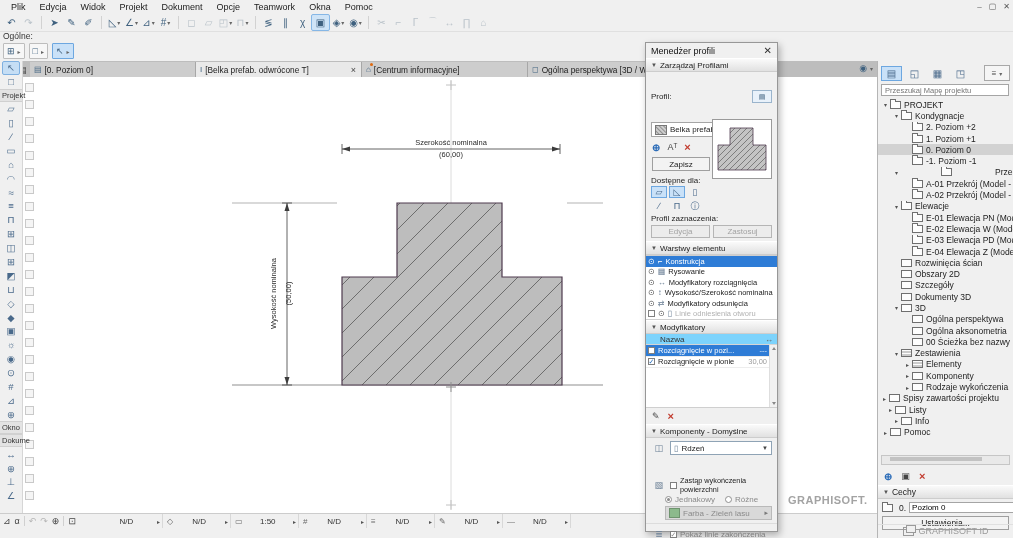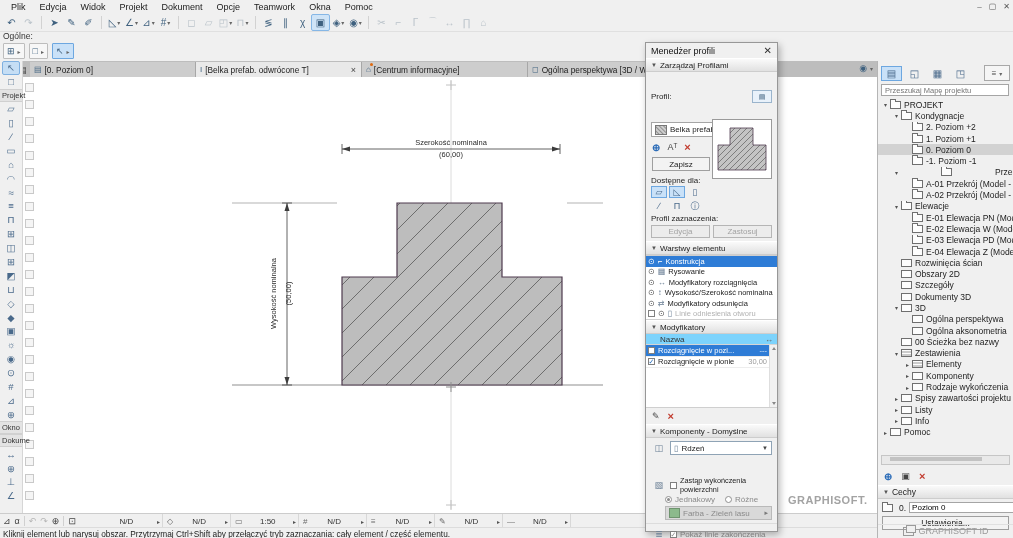--- a/index.html
+++ b/index.html
@@ -457,21 +457,20 @@
           <span class="val">N/D</span>
           <span class="arr">▸</span>
         </div>
         <div class="sb-seg last">
           <span class="ic">⊏</span>
           <span class="val">N/D</span>
           <span class="arr">▸</span>
         </div>
     </div>
   </div>
-  <div class="hint">Kliknij element lub narysuj obszar. Przytrzymaj Ctrl+Shift aby przełączyć tryb zaznaczania: cały element / część elementu.</div>
 
   <div class="pm">
     <div class="pm-title">
       <span>Menedżer profili</span>
       <span class="pm-close">✕</span>
     </div>
     <div class="pm-sec">
         <span class="tri">▼</span>
         <span>Zarządzaj Profilami</span>
       </div>
@@ -750,21 +749,21 @@
         <div class="trow" style="padding-left: 25px;">
           <span class="texp"></span>
           <span class="t-ic ic-box"></span>
           <span class="tlabel">Ogólna perspektywa</span>
         </div>
         <div class="trow" style="padding-left: 25px;">
           <span class="texp"></span>
           <span class="t-ic ic-box"></span>
           <span class="tlabel">Ogólna aksonometria</span>
         </div>
-        <div class="trow" style="padding-left: 14px;">
+        <div class="trow" style="padding-left: 25px;">
           <span class="texp"></span>
           <span class="t-ic ic-box"></span>
           <span class="tlabel">00 Ścieżka bez nazwy</span>
         </div>
         <div class="trow" style="padding-left: 14px;">
           <span class="texp">▾</span>
           <span class="t-ic ic-grid"></span>
           <span class="tlabel">Zestawienia</span>
         </div>
         <div class="trow" style="padding-left: 25px;">
@@ -775,26 +774,26 @@
         <div class="trow" style="padding-left: 25px;">
           <span class="texp">▸</span>
           <span class="t-ic ic-box"></span>
           <span class="tlabel">Komponenty</span>
         </div>
         <div class="trow" style="padding-left: 25px;">
           <span class="texp">▸</span>
           <span class="t-ic ic-box"></span>
           <span class="tlabel">Rodzaje wykończenia</span>
         </div>
-        <div class="trow" style="padding-left: 14px;">
+        <div class="trow" style="padding-left: 2px;">
           <span class="texp">▸</span>
           <span class="t-ic ic-box"></span>
           <span class="tlabel">Spisy zawartości projektu</span>
         </div>
-        <div class="trow" style="padding-left: 14px;">
+        <div class="trow" style="padding-left: 8px;">
           <span class="texp">▸</span>
           <span class="t-ic ic-box"></span>
           <span class="tlabel">Listy</span>
         </div>
         <div class="trow" style="padding-left: 14px;">
           <span class="texp">▸</span>
           <span class="t-ic ic-box"></span>
           <span class="tlabel">Info</span>
         </div>
         <div class="trow" style="padding-left: 3px;">

